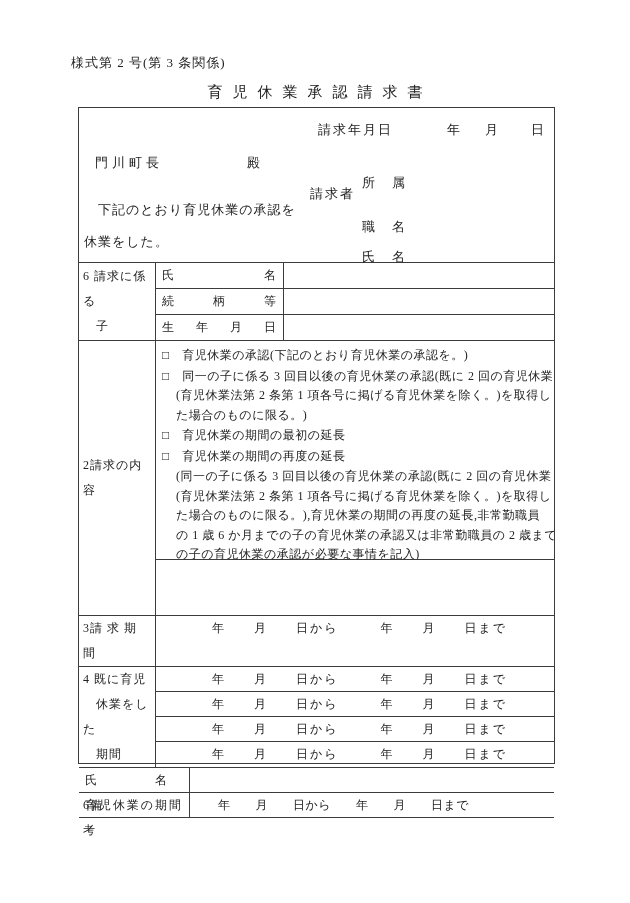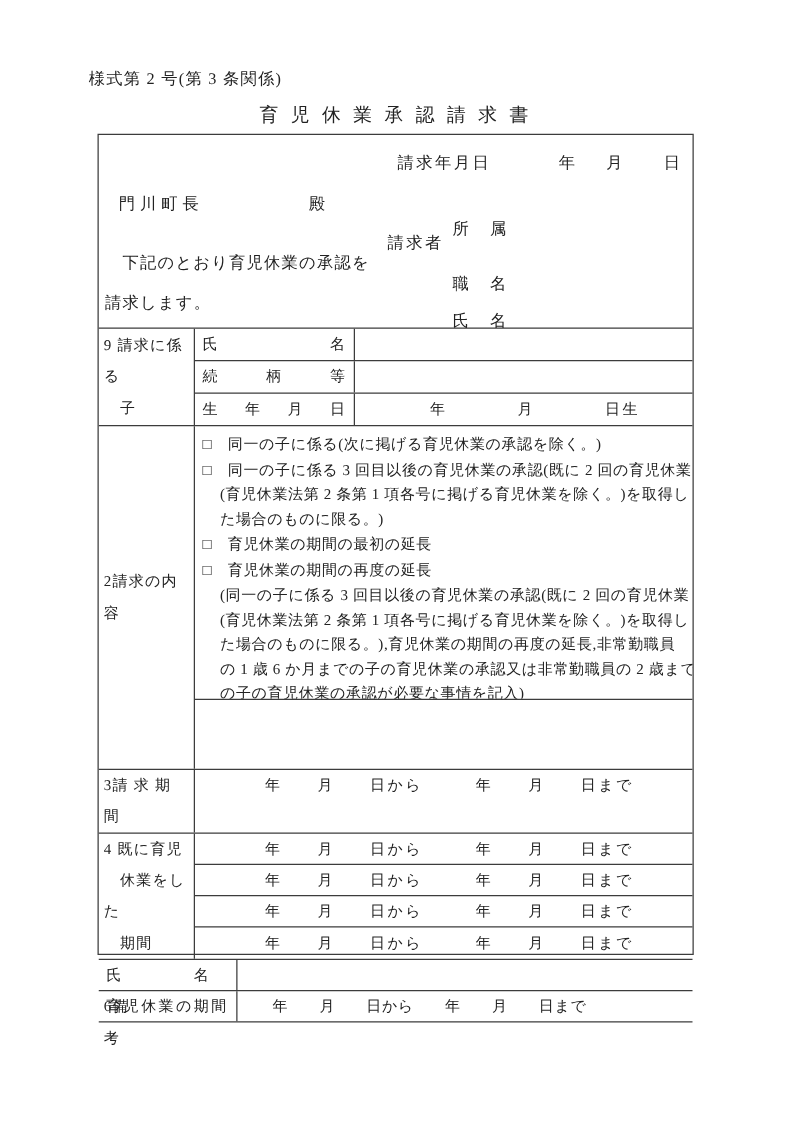--- a/index.html
+++ b/index.html
@@ -55,27 +55,27 @@
     <div class="hdr">
       <span class="abs" style="left:239px;top:13px">請求年月日</span>
       <span class="abs" style="left:368px;top:13px">年</span>
       <span class="abs" style="left:406px;top:13px">月</span>
       <span class="abs" style="left:452px;top:13px">日</span>
       <span class="abs addressee" style="left:16px;top:46px">門川町長</span>
       <span class="abs" style="left:168px;top:46px">殿</span>
       <span class="abs" style="left:231px;top:77px">請求者</span>
       <span class="abs" style="left:283px;top:66px">所　属</span>
       <div class="abs intro" style="left:5px;top:86px">　下記のとおり育児休業の承認を
-請求します。</div>
+休業をした。</div>
       <span class="abs" style="left:283px;top:110px">職　名</span>
       <span class="abs" style="left:283px;top:140px">氏　名</span>
     </div>
 
     <div class="sec">
-      <div class="sec-label">9 請求に係る
+      <div class="sec-label">6 請求に係る
 　子</div>
       <div class="sec-body">
         <div class="subrow">
           <div class="sublabel w128" style="justify-content: space-between;">
               <span>氏</span>
               <span>名</span>
             </div>
           <div class="cell"></div>
         </div>
         <div class="subrow">
@@ -86,30 +86,29 @@
             </div>
           <div class="cell"></div>
         </div>
         <div class="subrow">
           <div class="sublabel w128" style="justify-content: space-between;">
               <span>生</span>
               <span>年</span>
               <span>月</span>
               <span>日</span>
             </div>
-          <div class="cell birth">年　　　　月　　　　日生</div>
         </div>
       </div>
     </div>
 
     <div class="sec" style="height:274px">
       <div class="sec-label">2請求の内容</div>
       <div class="sec-body">
         <div class="s2top">
-          <div class="cb">□　同一の子に係る(次に掲げる育児休業の承認を除く。)</div>
+          <div class="cb">□　育児休業の承認(下記のとおり育児休業の承認を。)</div>
           <div class="cb hang">□　同一の子に係る 3 回目以後の育児休業の承認(既に 2 回の育児休業
 (育児休業法第 2 条第 1 項各号に掲げる育児休業を除く。)を取得し
 た場合のものに限る。)</div>
           <div class="cb">□　育児休業の期間の最初の延長</div>
           <div class="cb">□　育児休業の期間の再度の延長</div>
           <div class="note">(同一の子に係る 3 回目以後の育児休業の承認(既に 2 回の育児休業
 (育児休業法第 2 条第 1 項各号に掲げる育児休業を除く。)を取得し
 た場合のものに限る。),育児休業の期間の再度の延長,非常勤職員
 の 1 歳 6 か月までの子の育児休業の承認又は非常勤職員の 2 歳まで
 の子の育児休業の承認が必要な事情を記入)</div>

